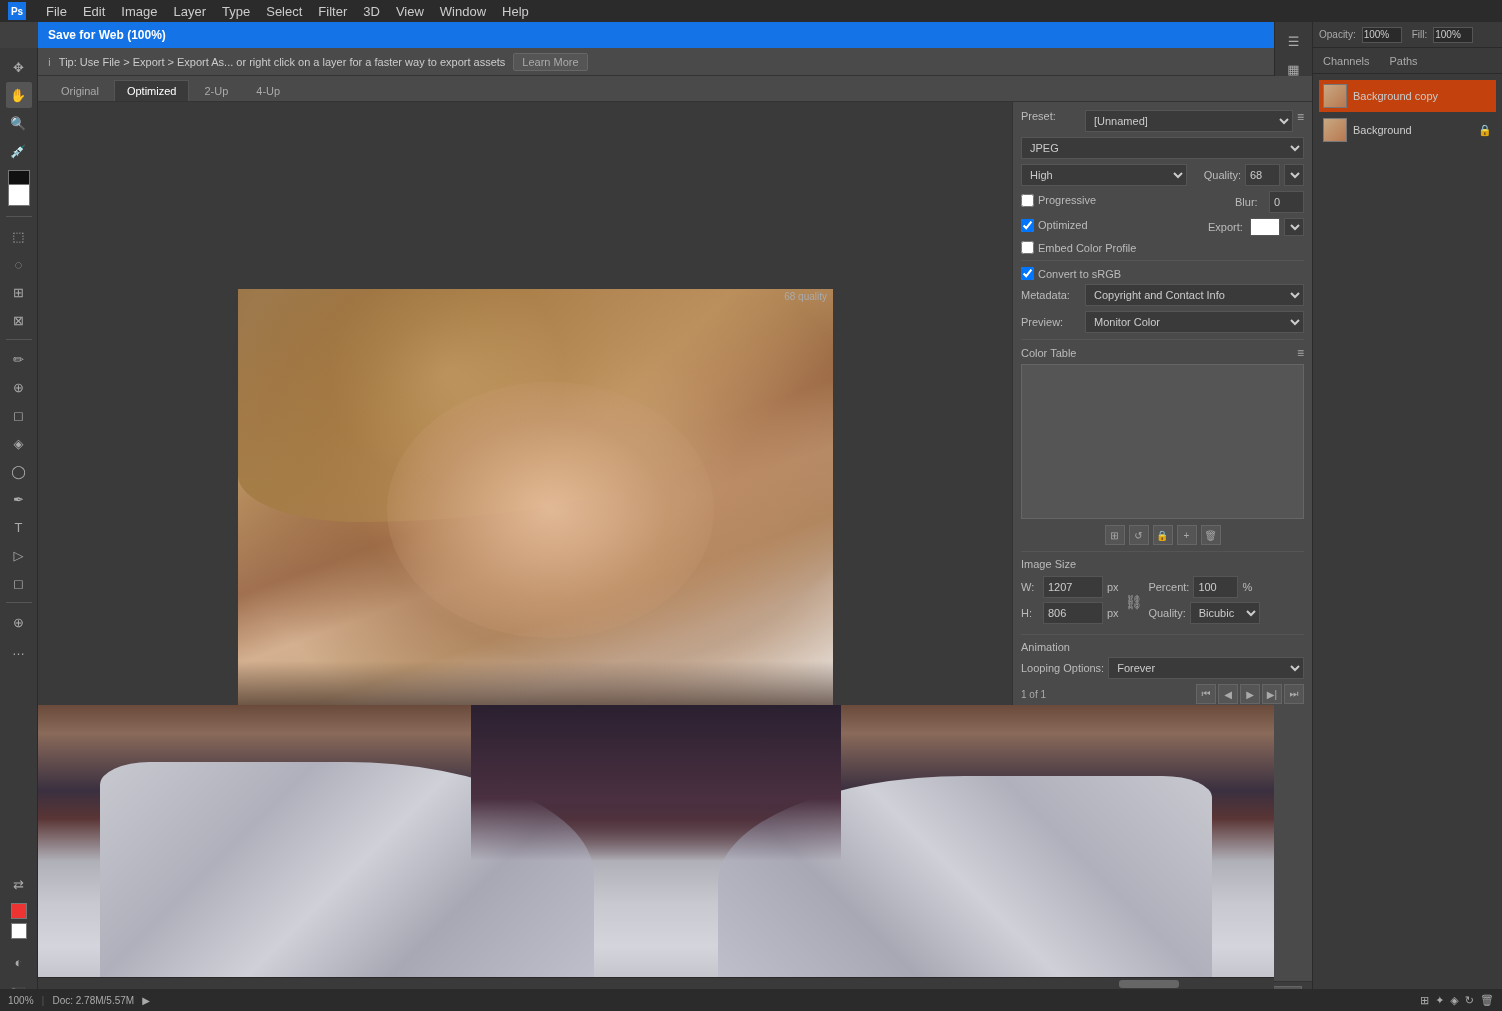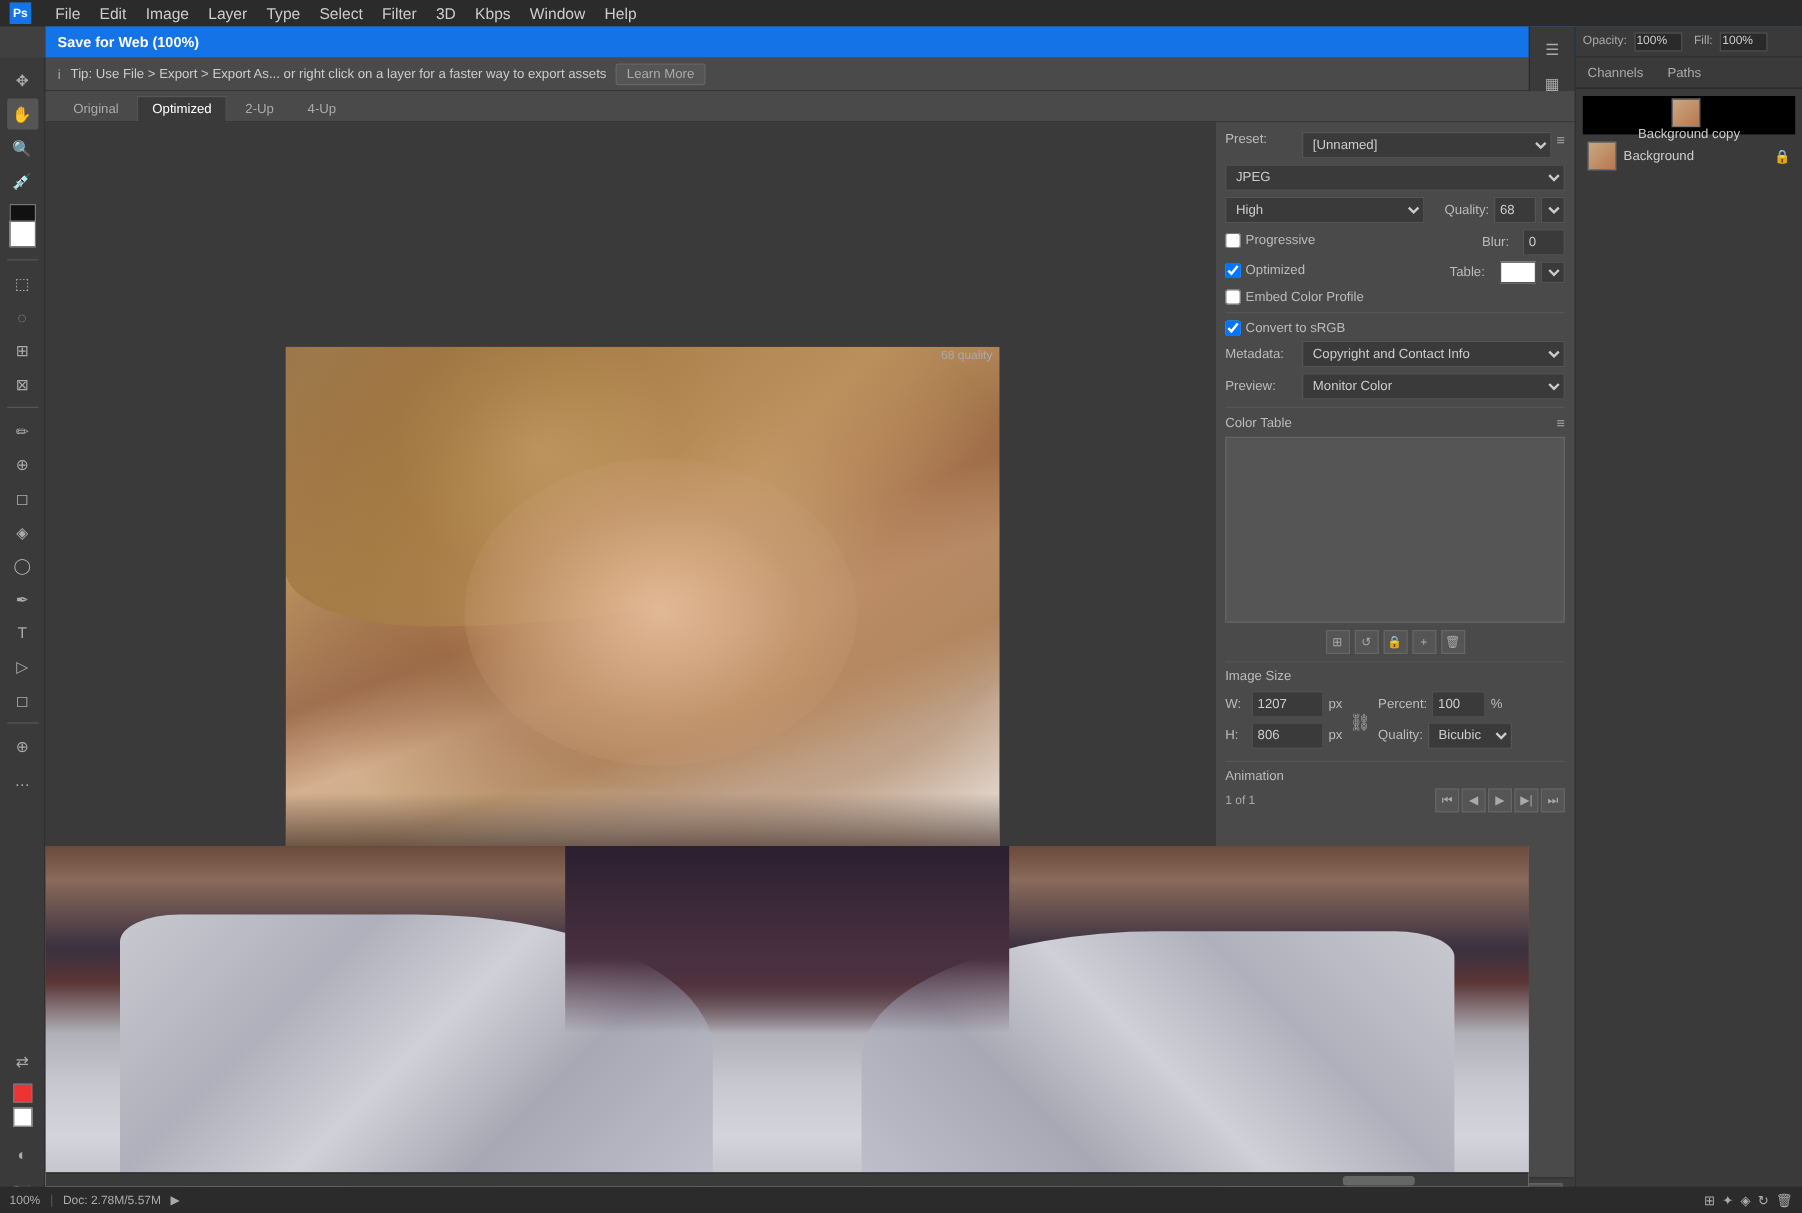--- a/index.html
+++ b/index.html
@@ -88,21 +88,21 @@
     .done-btn { background: #555; border: 1px solid #666; color: #ccc; font-size: 11px; padding: 3px 14px; cursor: pointer; height: 22px; }
     .spacer { flex: 1; }
 
     
     .ps-right-panel { position: absolute; top: 22px; right: 0; width: 190px; bottom: 0; background: #3a3a3a; border-left: 1px solid #2a2a2a; }
     .ps-panel-tabs { height: 26px; background: #3a3a3a; display: flex; align-items: center; border-bottom: 1px solid #2a2a2a; }
     .ps-panel-tab { padding: 4px 10px; font-size: 11px; color: #aaa; cursor: pointer; }
 
     .layers-panel { padding: 6px; }
     .layer-item { display: flex; align-items: center; height: 32px; padding: 2px 4px; cursor: pointer; margin-bottom: 2px; }
-    .layer-item.active { background: #000000; flex-direction: column; }
+    .layer-item.active { background: #c2410c; }
     .layer-thumb { width: 24px; height: 24px; background: #666; margin-right: 6px; border: 1px solid #777; flex-shrink: 0; }
     .layer-name { font-size: 11px; color: #ccc; flex: 1; }
     .layer-lock { color: #aaa; font-size: 11px; }
 
     
     .ps-icon-panels { position: absolute; top: 22px; right: 190px; width: 38px; bottom: 0; background: #3a3a3a; border-left: 1px solid #2a2a2a; display: flex; flex-direction: column; align-items: center; padding-top: 6px; gap: 2px; }
 
     
     .ps-bottom { position: absolute; bottom: 0; left: 0; right: 0; height: 22px; background: #2b2b2b; display: flex; align-items: center; padding: 0 8px; gap: 8px; }
     .ps-bottom-text { color: #aaa; font-size: 10px; }
@@ -124,21 +124,21 @@
   <div class="menu-bar">
     <div class="ps-logo">Ps</div>
     <span class="menu-item">File</span>
     <span class="menu-item">Edit</span>
     <span class="menu-item">Image</span>
     <span class="menu-item">Layer</span>
     <span class="menu-item">Type</span>
     <span class="menu-item">Select</span>
     <span class="menu-item">Filter</span>
     <span class="menu-item">3D</span>
-    <span class="menu-item">Kbps</span>
+    <span class="menu-item">View</span>
     <span class="menu-item">Window</span>
     <span class="menu-item">Help</span>
   </div>
 
   <div class="toolbar">
     <div class="tool-icon">✥</div>
     <div class="tool-icon active">✋</div>
     <div class="tool-icon">🔍</div>
     <div class="tool-icon">💉</div>
     <div style="width:22px;height:22px;background:#111;margin:4px auto;border:1px solid #777;"></div>
@@ -283,21 +283,21 @@
         </div>
         <span class="form-label" style="min-width:30px;">Blur:</span>
         <input class="form-input-sm" type="text" value="0" style="">
       </div>
 
       <div class="form-row">
         <div class="checkbox-row" style="flex:1;">
           <input type="checkbox" checked="" style="">
           <span class="checkbox-label">Optimized</span>
         </div>
-        <span class="form-label" style="min-width:38px;">Table:</span>
+        <span class="form-label" style="min-width:38px;">Export:</span>
         <div class="matte-swatch"></div>
         <select style="width:20px;height:18px;background:#3a3a3a;border:1px solid #555;color:#ccc;padding:0;"></select>
       </div>
 
       <div class="checkbox-row">
         <input type="checkbox" style="">
         <span class="checkbox-label">Embed Color Profile</span>
       </div>
 
       <hr class="section-divider">
@@ -369,20 +369,27 @@
               <option>Bilinear</option>
               <option>Nearest Neighbor</option>
             </select>
           </div>
         </div>
       </div>
 
       <hr class="section-divider">
 
       <div class="animation-header">Animation</div>
+      <div class="form-row">
+        <span class="form-label">Looping Options:</span>
+        <select class="form-select">
+          <option>Forever</option>
+          <option>Once</option>
+        </select>
+      </div>
       <div style="display:flex;align-items:center;justify-content:space-between;margin-top:4px;">
         <span style="color:#aaa;font-size:10px;">1 of 1</span>
         <div style="display:flex;gap:2px;">
           <div class="anim-btn">⏮</div>
           <div class="anim-btn">◀</div>
           <div class="anim-btn">▶</div>
           <div class="anim-btn">▶|</div>
           <div class="anim-btn">⏭</div>
         </div>
       </div>

